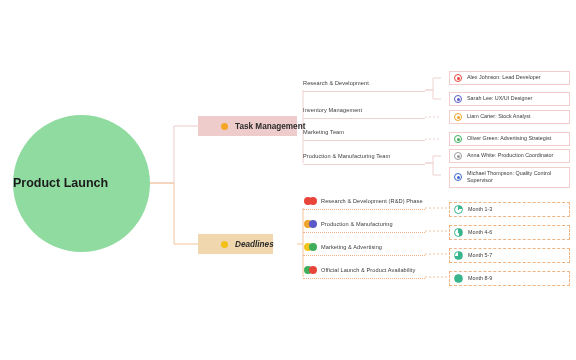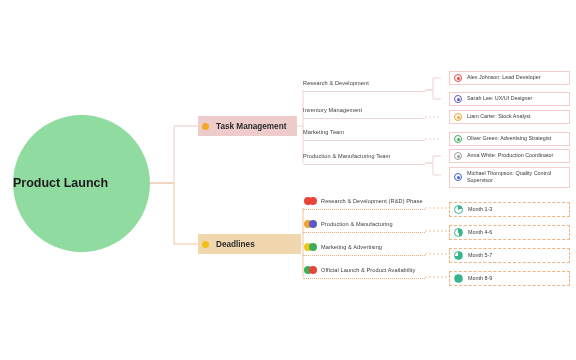--- a/index.html
+++ b/index.html
@@ -24,33 +24,33 @@
     display: flex; align-items: center; justify-content: flex-start;
     text-align: center;
     color: #1c1c1c;
     font-size: 12.5px; font-weight: bold; line-height: 1.35;
   }
 
   
   .branch {
     position: absolute;
     display: flex; align-items: center;
-    padding: 0 4px;
+    padding: 0 23px;
     height: 20px;
     font-size: 8.2px; font-weight: bold;
     color: #2b2b2b;
     white-space: nowrap;
   }
   .branch .dot {
     width: 7px; height: 7px; border-radius: 50%;
     margin-right: 7px; flex: none;
   }
   #branch-task { left: 198px; top: 116px; width: 99px; background: #eecccc; }
   #branch-task .dot { background: #f5a623; }
-  #branch-dead { left: 198px; top: 234px; width: 103px; background: #f0d7ae; }
+  #branch-dead { left: 198px; top: 234px; width: 75px; background: #f0d7ae; font-style: italic; }
   #branch-dead .dot { background: #f2c017; }
 
   
   .mid-item {
     position: absolute;
     left: 303px;
     width: 122px;
     height: 18px;
     display: flex; align-items: center;
     font-size: 5.6px;

